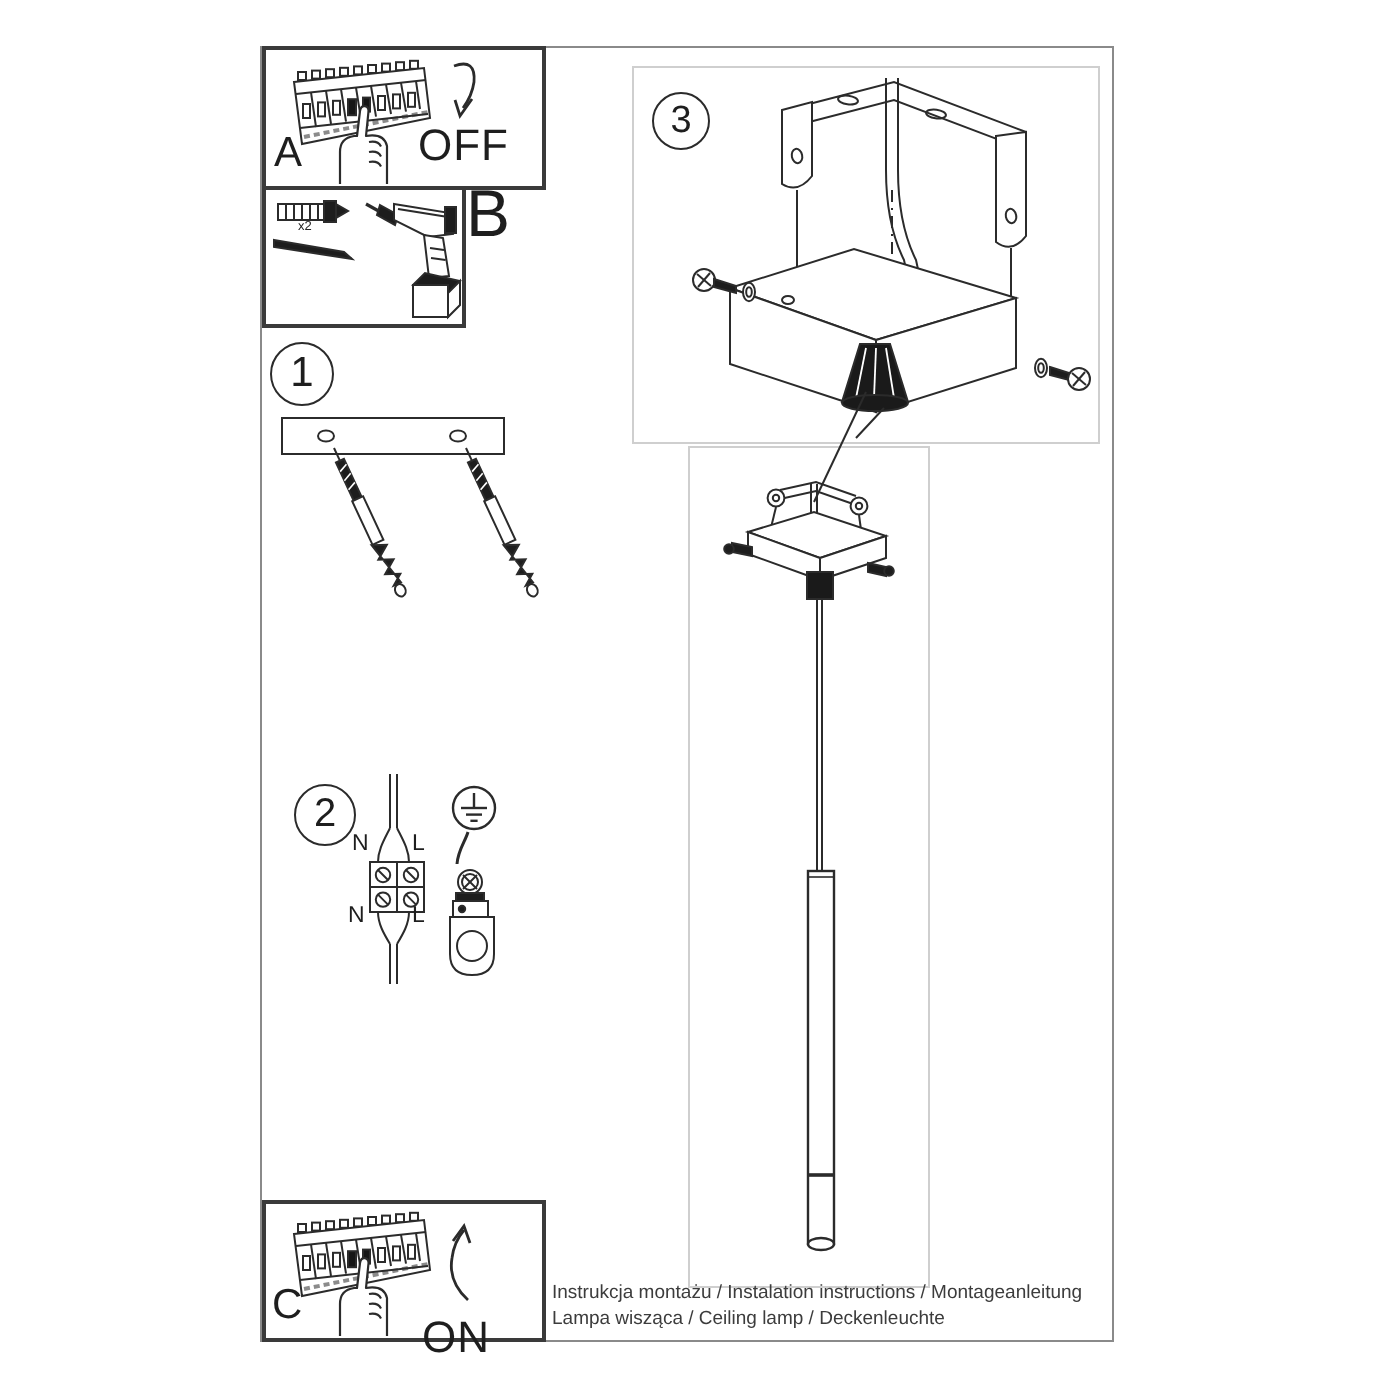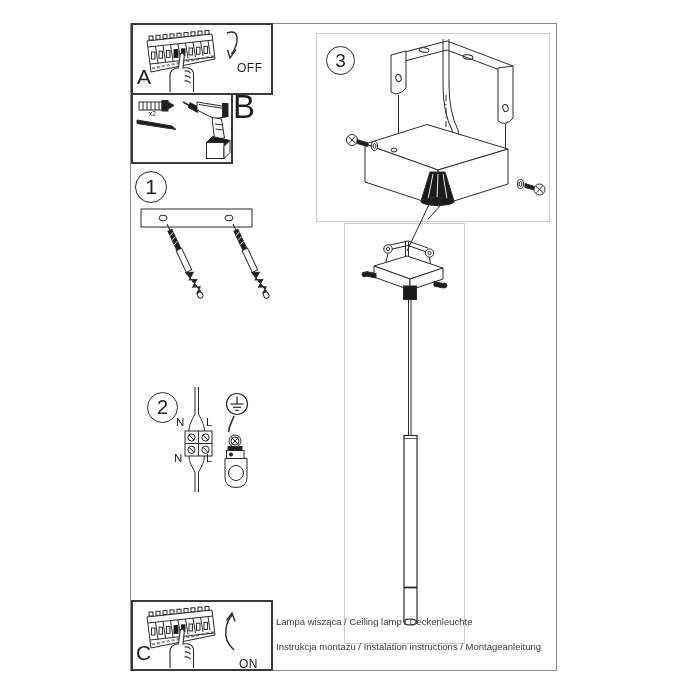--- a/index.html
+++ b/index.html
@@ -25,32 +25,32 @@
     display:flex;align-items:center;justify-content:center;
     font-size:20px;color:#1e1e1e;
   }
   .badge-1{left:135px;top:171px;width:30px;height:30px;font-size:21px;}
   .badge-2{left:147px;top:392px;width:29px;height:29px;font-size:20px;}
   .badge-3{left:326px;top:46px;width:27px;height:27px;font-size:19px;}
   .panel-letter{font-size:21px;line-height:1;}
   .letter-a{left:137px;top:66px;}
   .letter-b{left:233px;top:90px;font-size:33px;}
   .letter-c{left:136px;top:642px;}
-  .switch-label{font-size:12px;line-height:1;letter-spacing:0.5px;margin-left:28px;}
+  .switch-label{font-size:22px;line-height:1;letter-spacing:0.5px;}
   .label-off{left:209px;top:62px;}
   .label-on{left:211px;top:658px;}
   .wire-label{font-size:11.5px;line-height:1;color:#1e1e1e;}
   .n-top{left:176px;top:417px;}
   .l-top{left:206px;top:417px;}
   .n-bot{left:174px;top:453px;}
   .l-bot{left:206px;top:453px;}
   .plug-count{left:149px;top:110px;font-size:6.5px;color:#222;}
   .footer-text{font-size:9.5px;line-height:1.25;color:#3c3c3c;white-space:nowrap;}
   .footer-1{left:276px;top:641px;}
-  .footer-2{left:276px;top:616px;}
+  .footer-2{left:276px;top:654px;}
   svg.art{left:0;top:0;pointer-events:none;}
 </style>
 </head>
 <body>
 
 <div class="abs outer-border"></div>
 <div class="abs box box-a"></div>
 <div class="abs box box-b"></div>
 <div class="abs box box-c"></div>
 <div class="abs frame frame-step3"></div>

